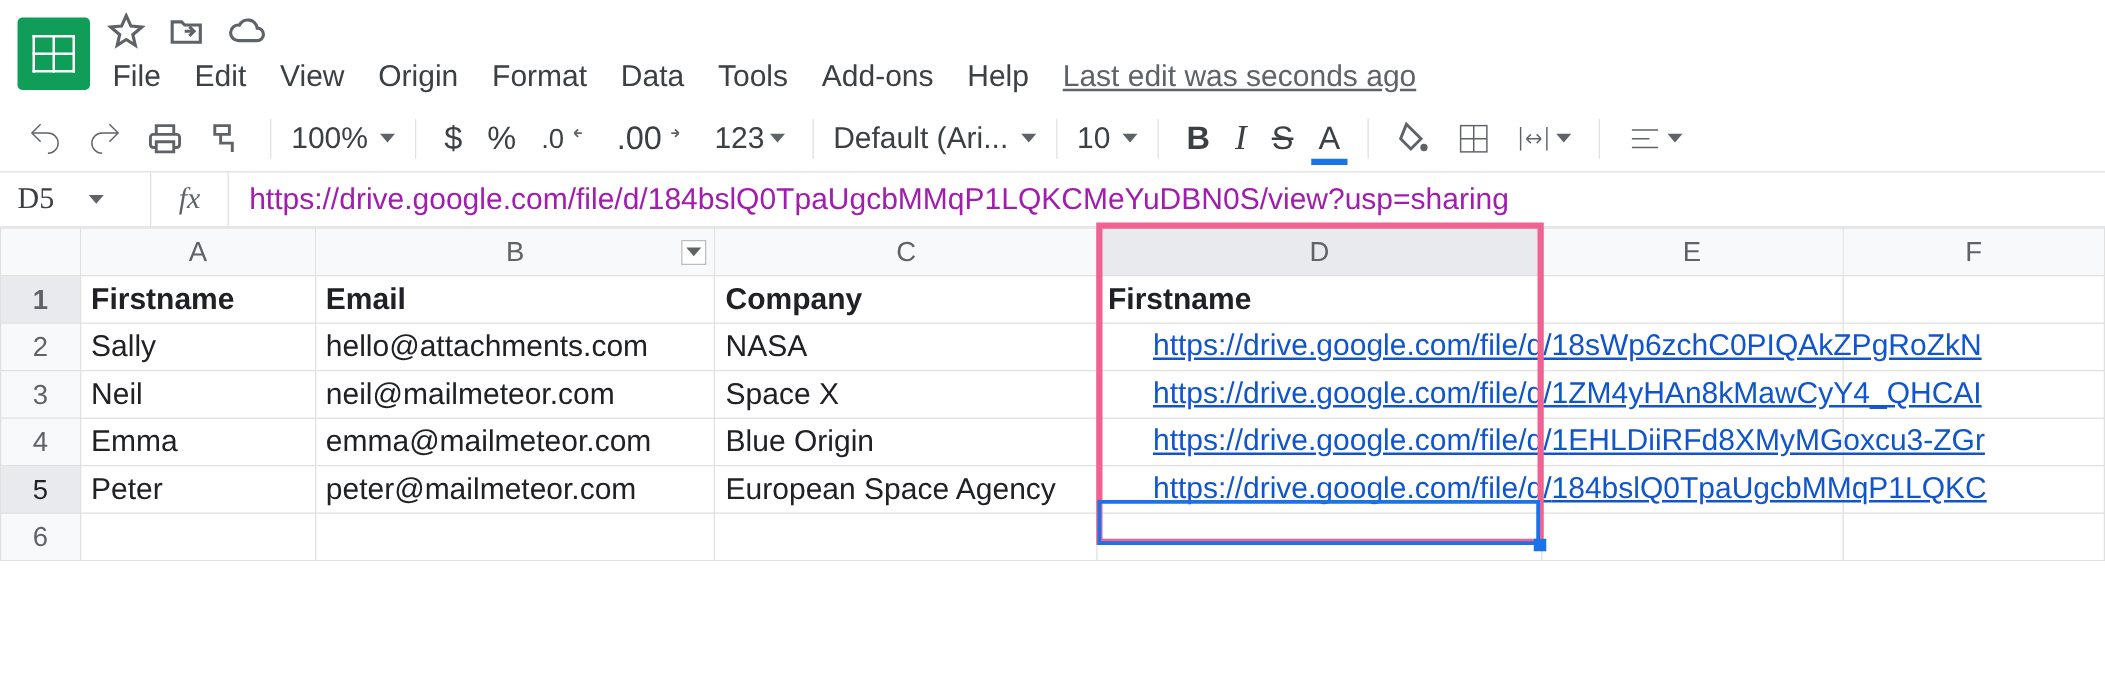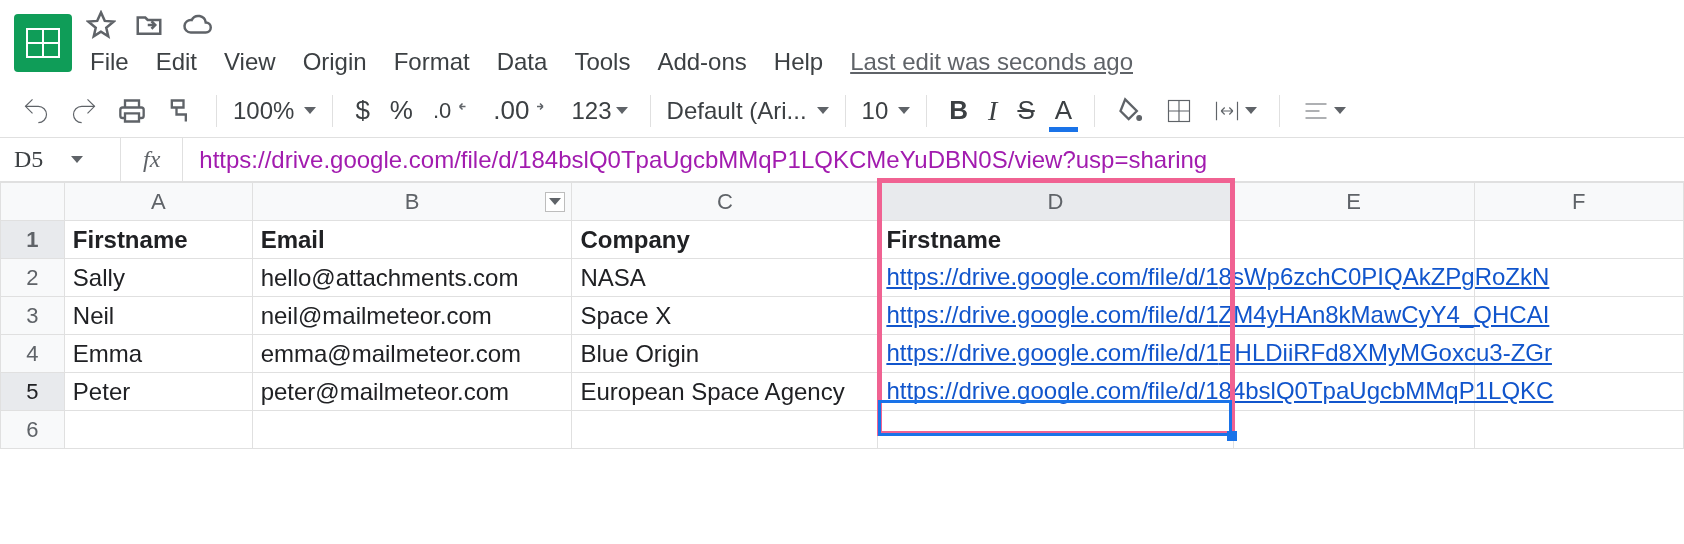--- a/index.html
+++ b/index.html
@@ -102,21 +102,21 @@
   td {
     border: 1px solid #e0e0e0;
     padding: 4px 8px;
     height: 36px;
     white-space: nowrap;
     overflow: hidden;
     vertical-align: middle;
   }
   tr.hdrrow td { font-weight: 700; }
   tr.hdrrow .rownum { background:#e8eaed; }
-  .link { color: #1155cc; text-decoration: underline; cursor: pointer; }
+  .link { color: #1155cc; text-decoration: underline; cursor: pointer; margin-left: 36px; }
   td.overflow { overflow: visible; position: relative; }
   td.overflow .ov { position: absolute; left: 8px; top: 4px; white-space: nowrap; }
   .rownum.sel { background:#e8eaed; color:#202124; }
   
   .active-cell-border {
     position: absolute;
     border: 3px solid #1a73e8;
     pointer-events: none;
   }
   .active-cell-handle {

